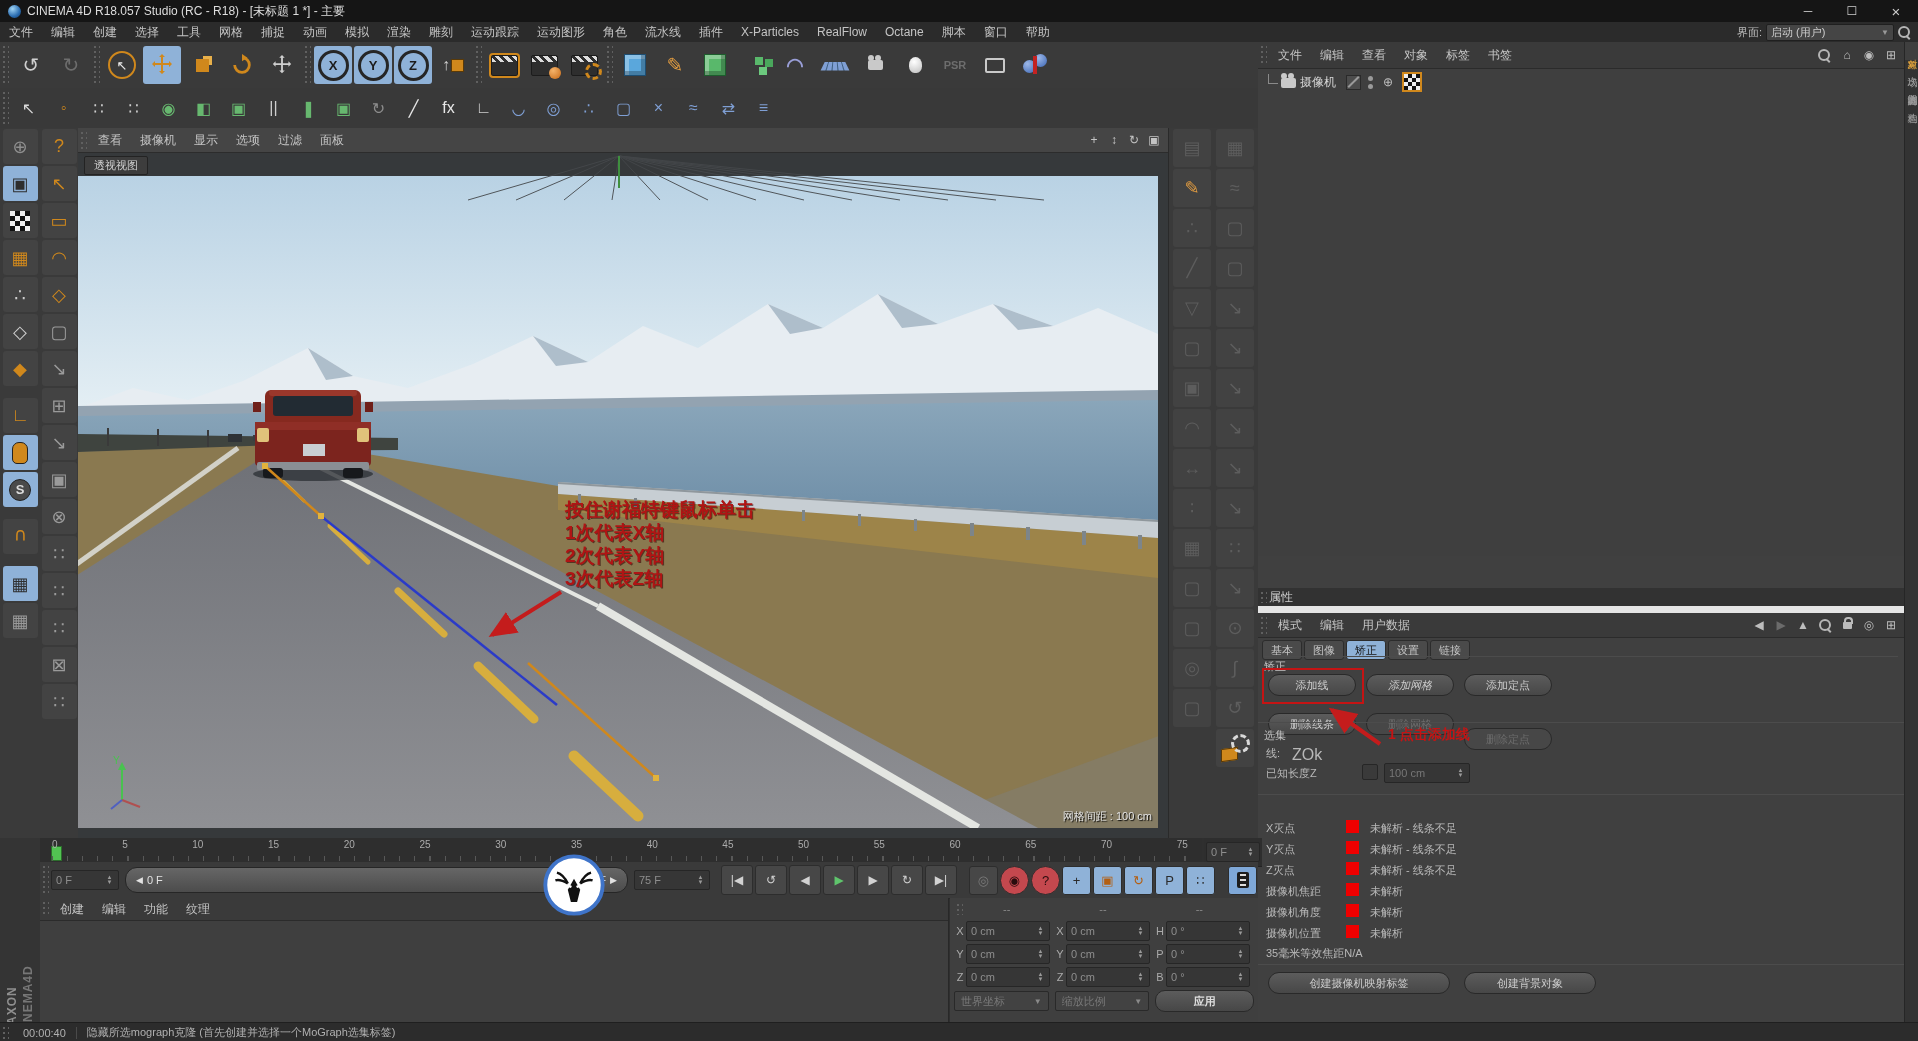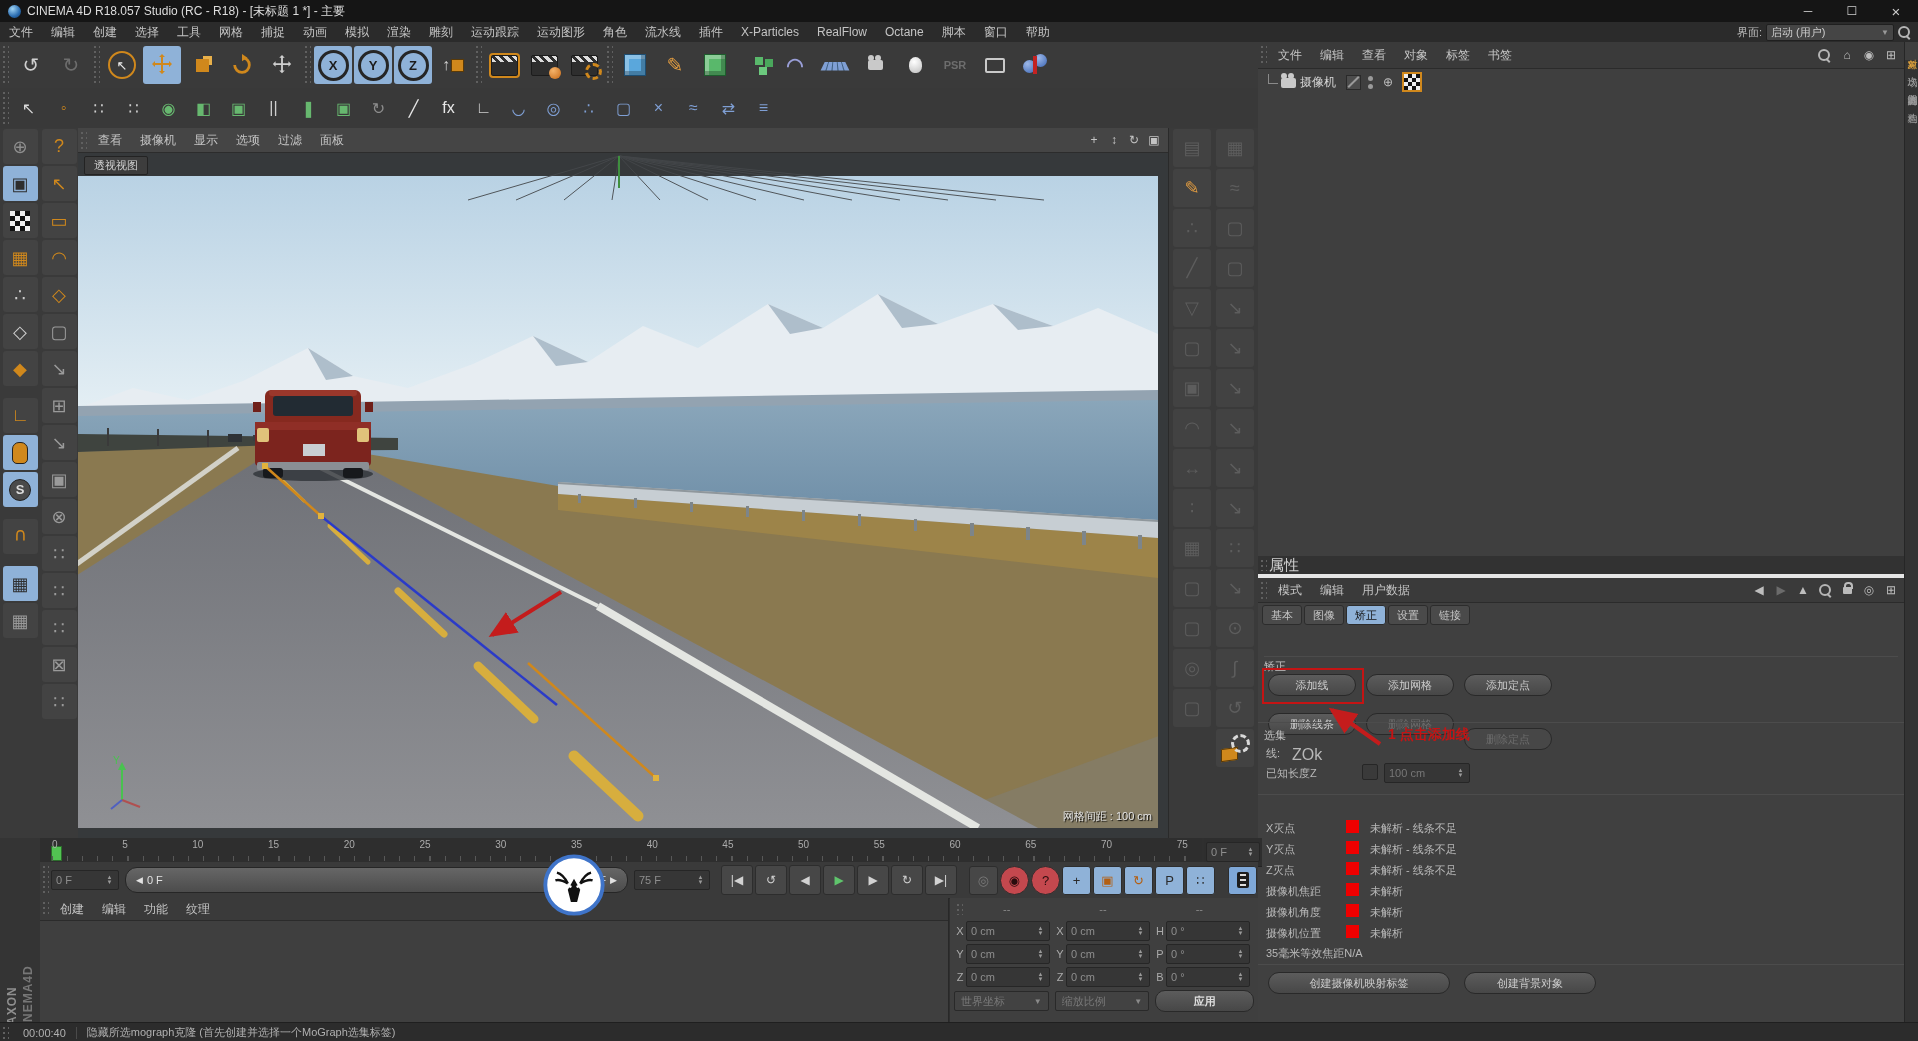--- a/index.html
+++ b/index.html
@@ -94,21 +94,21 @@
   .visdots{display:flex;flex-direction:column;gap:3px;margin:0 4px;}
   .visdots i{width:5px;height:5px;border-radius:50%;background:#9a9a9a;}
   .checker-tag{width:16px;height:16px;border:2px solid #d0881c;
     background-image:linear-gradient(45deg,#111 25%,transparent 25%,transparent 75%,#111 75%),linear-gradient(45deg,#111 25%,#eee 25%,#eee 75%,#111 75%);
     background-size:8px 8px;background-position:0 0,4px 4px;margin:0 3px;}
   .tagico{width:14px;height:14px;background:#2d2d2d;border:1px solid #111;position:relative;margin:0 4px;
     background-image:radial-gradient(#e8e8e8 1.2px,transparent 1.4px);background-size:5px 5px;background-position:1px 1px;}
   .tagico::after{content:"";position:absolute;left:-3px;top:-4px;width:5px;height:5px;border-radius:50%;background:#d0881c;}
   .treeL{width:9px;height:9px;border-left:1px solid #8a8a8a;border-bottom:1px solid #8a8a8a;margin:0 3px 6px 6px;}
   #am{left:1258px;top:556px;width:646px;height:485px;background:#404040;}
-  #amheader{height:18px;background:#323232;border-bottom:4px solid #e5e5e5;font-size:15px;color:#cfcfcf;display:flex;align-items:center;}
+  #amheader{height:18px;background:#323232;border-bottom:7px solid #e5e5e5;font-size:12px;color:#cfcfcf;display:flex;align-items:center;margin-top:32px;}
   .amtab{height:18px;padding:0 8px;display:flex;align-items:center;background:#4a4a4a;border:1px solid #2c2c2c;border-radius:3px;
     font-size:11px;color:#c4c4c4;margin-right:2px;}
   .amtab.active{background:#8fb2d8;color:#141414;}
   .section{font-size:11px;color:#c2c2c2;border-top:1px solid #4c4c4c;padding-top:2px;}
   .pill{background:linear-gradient(#5c5c5c,#474747);border:1px solid #292929;border-radius:11px;color:#ccc;
     font-size:11px;height:20px;display:flex;align-items:center;justify-content:center;}
   .pill.disabled{color:#6c6c6c;background:#474747;}
   .strow{position:relative;height:21px;}
   .strow .lab{position:absolute;left:8px;top:3px;font-size:11px;color:#b8b8b8;}
   .redsq{position:absolute;left:88px;top:2px;width:13px;height:13px;background:#ef0000;}
@@ -594,20 +594,26 @@
         <line x1="161" y1="6" x2="346" y2="50"></line>
         <line x1="161" y1="6" x2="394" y2="50"></line>
       <line x1="161" y1="6" x2="442" y2="50"></line>
         <line x1="161" y1="6" x2="490" y2="50"></line>
         <line x1="161" y1="6" x2="538" y2="50"></line>
       <line x1="161" y1="6" x2="586" y2="50"></line>
     </g>
     <line x1="161" y1="6" x2="161" y2="38" stroke="#3f8f3f" stroke-width="2"></line>
   </svg>
 
+  <div id="vpannot">
+    <div>按住谢福特键鼠标单击</div>
+    <div>1次代表X轴</div>
+    <div>2次代表Y轴</div>
+    <div>3次代表Z轴</div>
+  </div>
   <svg class="abs" style="left:400px;top:455px;z-index:6;" width="100" height="70">
     <defs>
         <marker id="arrh" markerWidth="8" markerHeight="8" refX="6" refY="3" orient="auto">
           <path d="M0,0 L7,3 L0,6 Z" fill="#c41c1c"></path>
         </marker>
       </defs>
     <line x1="83" y1="9" x2="14" y2="52" stroke="#c41c1c" stroke-width="4" marker-end="url(#arrh)"></line>
   </svg>
 
   <svg class="abs" style="left:28px;top:620px;z-index:5;" width="60" height="64">
@@ -799,21 +805,21 @@
       </span>
     </div>
 
   <div class="abs" style="left:0;top:96px;width:646px;bottom:0;">
     <div class="section abs" style="left:6px;top:4px;width:634px;">矫正</div>
     <div class="flex abs" style="left:10px;top:22px;gap:10px;">
 
     <div class="pill" style="width:86px;font-family:Liberation Mono, monospace;">
           <span>添加线</span>
         </div>
-        <div class="pill" style="width:86px;">
+        <div class="pill" style="width:86px;font-style:italic;">
           <span>添加网格</span>
         </div>
         <div class="pill" style="width:86px;">
           <span>添加定点</span>
         </div>
       </div>
     <div class="flex abs" style="left:10px;top:46px;gap:10px;">
 
     <div class="pill" style="width:86px;">
           <span>删除线条</span>

